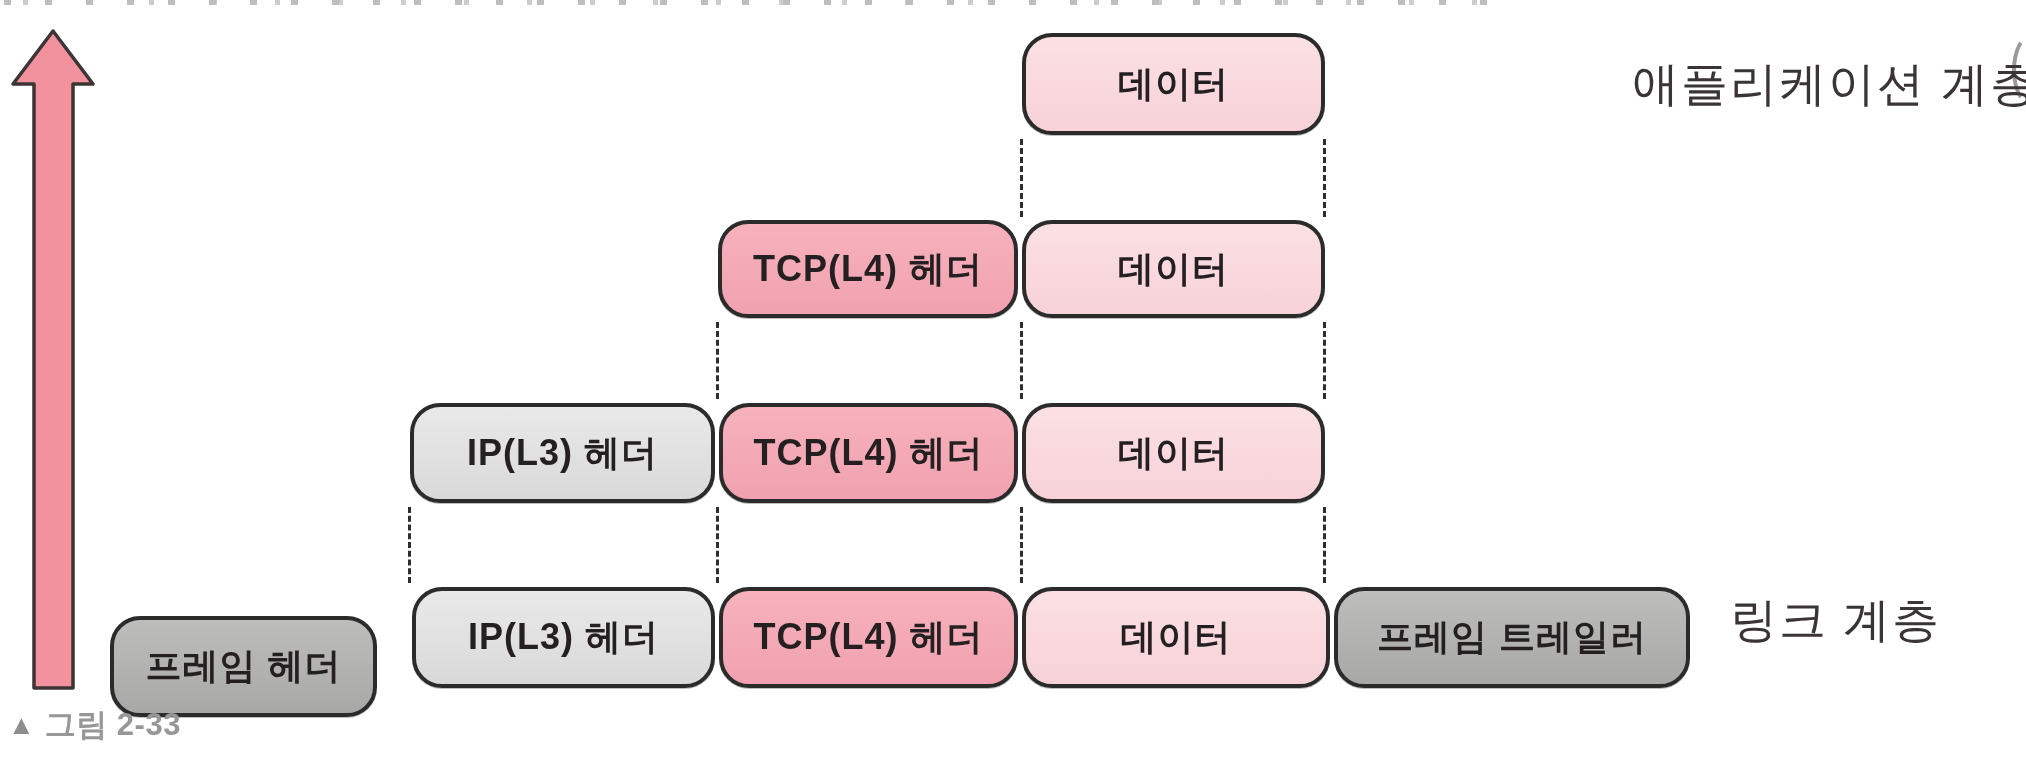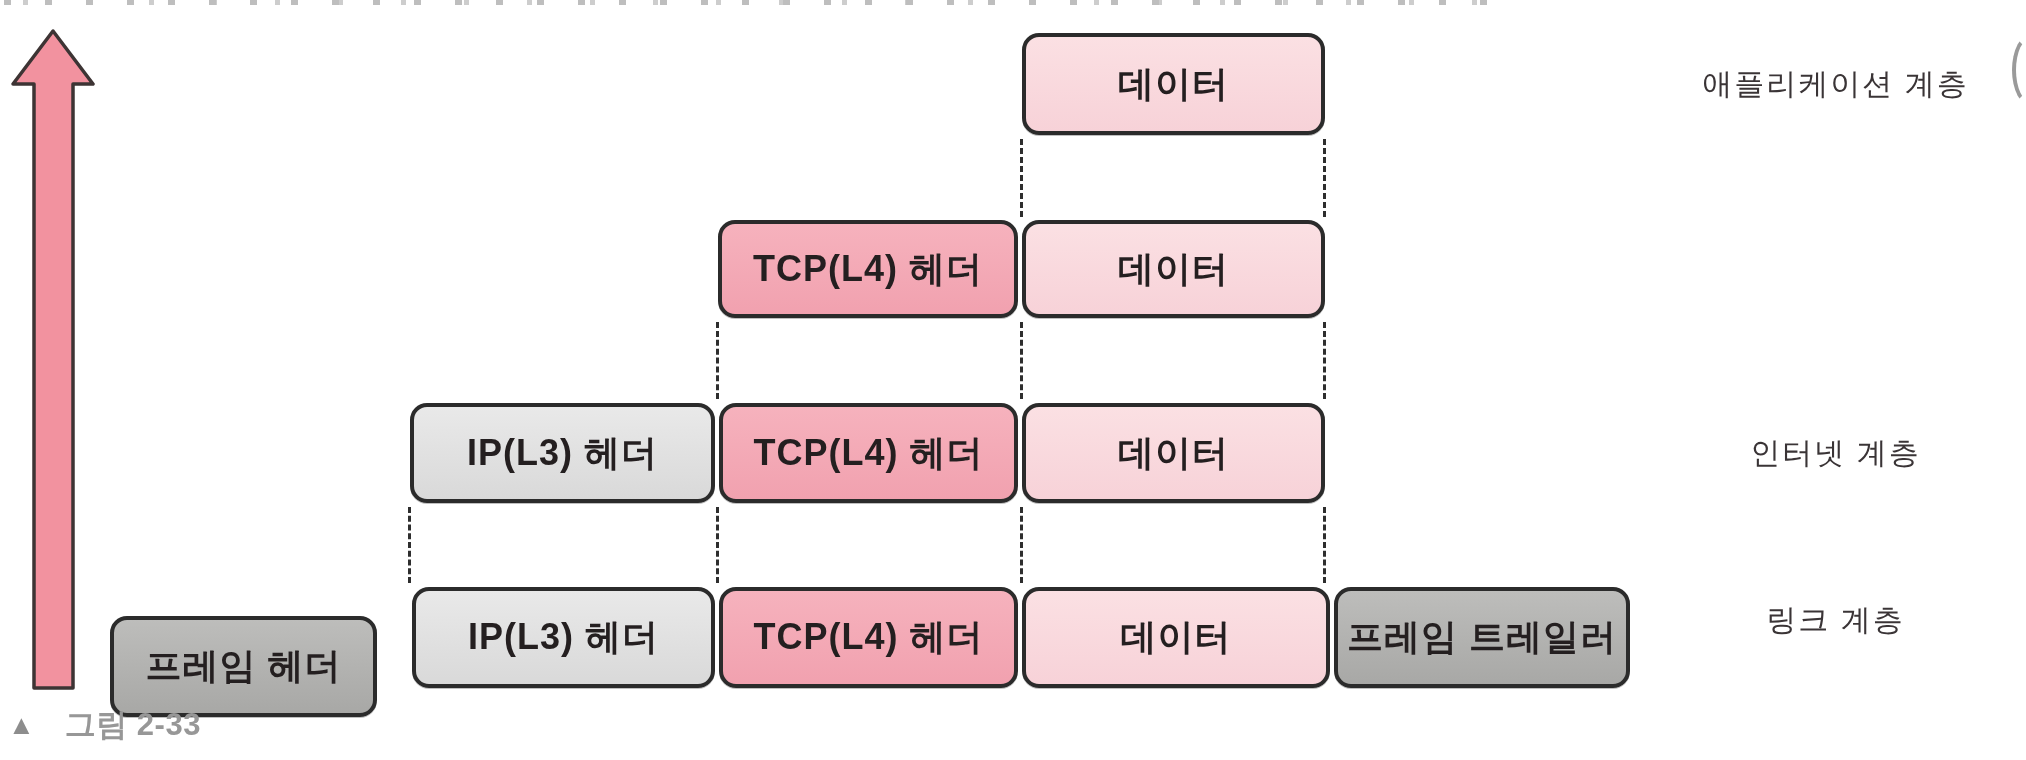--- a/index.html
+++ b/index.html
@@ -24,51 +24,51 @@
   .edge-arc{
     position:absolute;left:2012px;top:34px;width:30px;height:64px;
     border:4px solid #9a9a9a;border-radius:50%;
     border-top-color:transparent;border-right-color:transparent;border-bottom-color:transparent;
   }
 
   .blk{
     position:absolute;
     box-sizing:border-box;
     border:4px solid #2b2b2b;
-    border-radius:17px;
+    border-radius:30px;
     display:flex;align-items:center;justify-content:center;
     font-size:36px;font-weight:600;color:#241f20;
     letter-spacing:1px;
     text-align:center;
     box-shadow:0 1px 0 rgba(0,0,0,.25);
   }
   .fill-data { background:linear-gradient(180deg,#fbe0e3 0%,#f7d2d8 100%); }
   .fill-tcp  { background:linear-gradient(180deg,#f6b2bd 0%,#f1a1af 100%); }
   .fill-ip   { background:linear-gradient(180deg,#e9e9e9 0%,#d9d9d9 100%); }
   .fill-frame{ background:linear-gradient(180deg,#bdbdbb 0%,#a8a8a6 100%); }
 
   .dash{
     position:absolute;width:0;
     border-left:3px dashed #2e2e2e;
   }
 
   .layer-label{
     position:absolute;
     display:flex;align-items:center;justify-content:center;
-    font-size:30px;font-weight:500;color:#3a3436;
+    font-size:47px;font-weight:500;color:#3a3436;
     letter-spacing:2px;white-space:nowrap;text-align:center;
   }
 
   .caption{
     position:absolute;left:8px;top:704px;
     font-size:31px;display:flex;align-items:center;gap:10px;
     white-space:nowrap;
   }
   .caption .marker{color:#8d8d8d;font-size:27px;font-weight:700;}
-  .caption .fig-label{color:#979797;font-weight:700;letter-spacing:0.5px;margin-left:20px;}
+  .caption .fig-label{color:#979797;font-weight:700;letter-spacing:0.5px;}
   .caption .fig-text{color:#3d3d3d;font-weight:600;}
 
   .up-arrow{position:absolute;left:8px;top:26px;}
 </style>
 </head>
 <body>
 
 <div id="stage">
 
   <div class="top-fragments"></div>
@@ -87,32 +87,31 @@
   <div class="blk fill-tcp" style="left:718px;top:220px;width:300px;height:98px;">TCP(L4) 헤더</div>
   <div class="blk fill-data" style="left:1022px;top:220px;width:303px;height:98px;">데이터</div>
 
   <div class="dash" style="left:716px;top:322px;height:77px;"></div>
   <div class="dash" style="left:1020px;top:322px;height:77px;"></div>
   <div class="dash" style="left:1323px;top:322px;height:77px;"></div>
 
   <div class="blk fill-ip" style="left:410px;top:403px;width:305px;height:100px;">IP(L3) 헤더</div>
   <div class="blk fill-tcp" style="left:719px;top:403px;width:299px;height:100px;">TCP(L4) 헤더</div>
   <div class="blk fill-data" style="left:1022px;top:403px;width:303px;height:100px;">데이터</div>
-  <div class="layer-label" style="left:1645px;top:403px;width:381px;height:100px;">인터넷 계층</div>
 
   <div class="dash" style="left:408px;top:507px;height:76px;"></div>
   <div class="dash" style="left:716px;top:507px;height:76px;"></div>
   <div class="dash" style="left:1020px;top:507px;height:76px;"></div>
   <div class="dash" style="left:1323px;top:507px;height:76px;"></div>
 
   <div class="blk fill-frame" style="left:110px;top:616px;width:267px;height:101px;">프레임 헤더</div>
   <div class="blk fill-ip" style="left:412px;top:587px;width:303px;height:101px;">IP(L3) 헤더</div>
   <div class="blk fill-tcp" style="left:719px;top:587px;width:299px;height:101px;">TCP(L4) 헤더</div>
   <div class="blk fill-data" style="left:1022px;top:587px;width:308px;height:101px;">데이터</div>
-  <div class="blk fill-frame" style="left:1334px;top:587px;width:296px;height:101px;">프레임 트레일러</div>
+  <div class="blk fill-frame" style="left:1334px;top:587px;width:356px;height:101px;">프레임 트레일러</div>
   <div class="layer-label" style="left:1645px;top:570px;width:381px;height:101px;">링크 계층</div>
 
   <div class="caption">
     <span class="marker">▲</span>
     <span class="fig-label">그림 2-33</span>
   </div>
 
 </div>
 
 </body></html>

